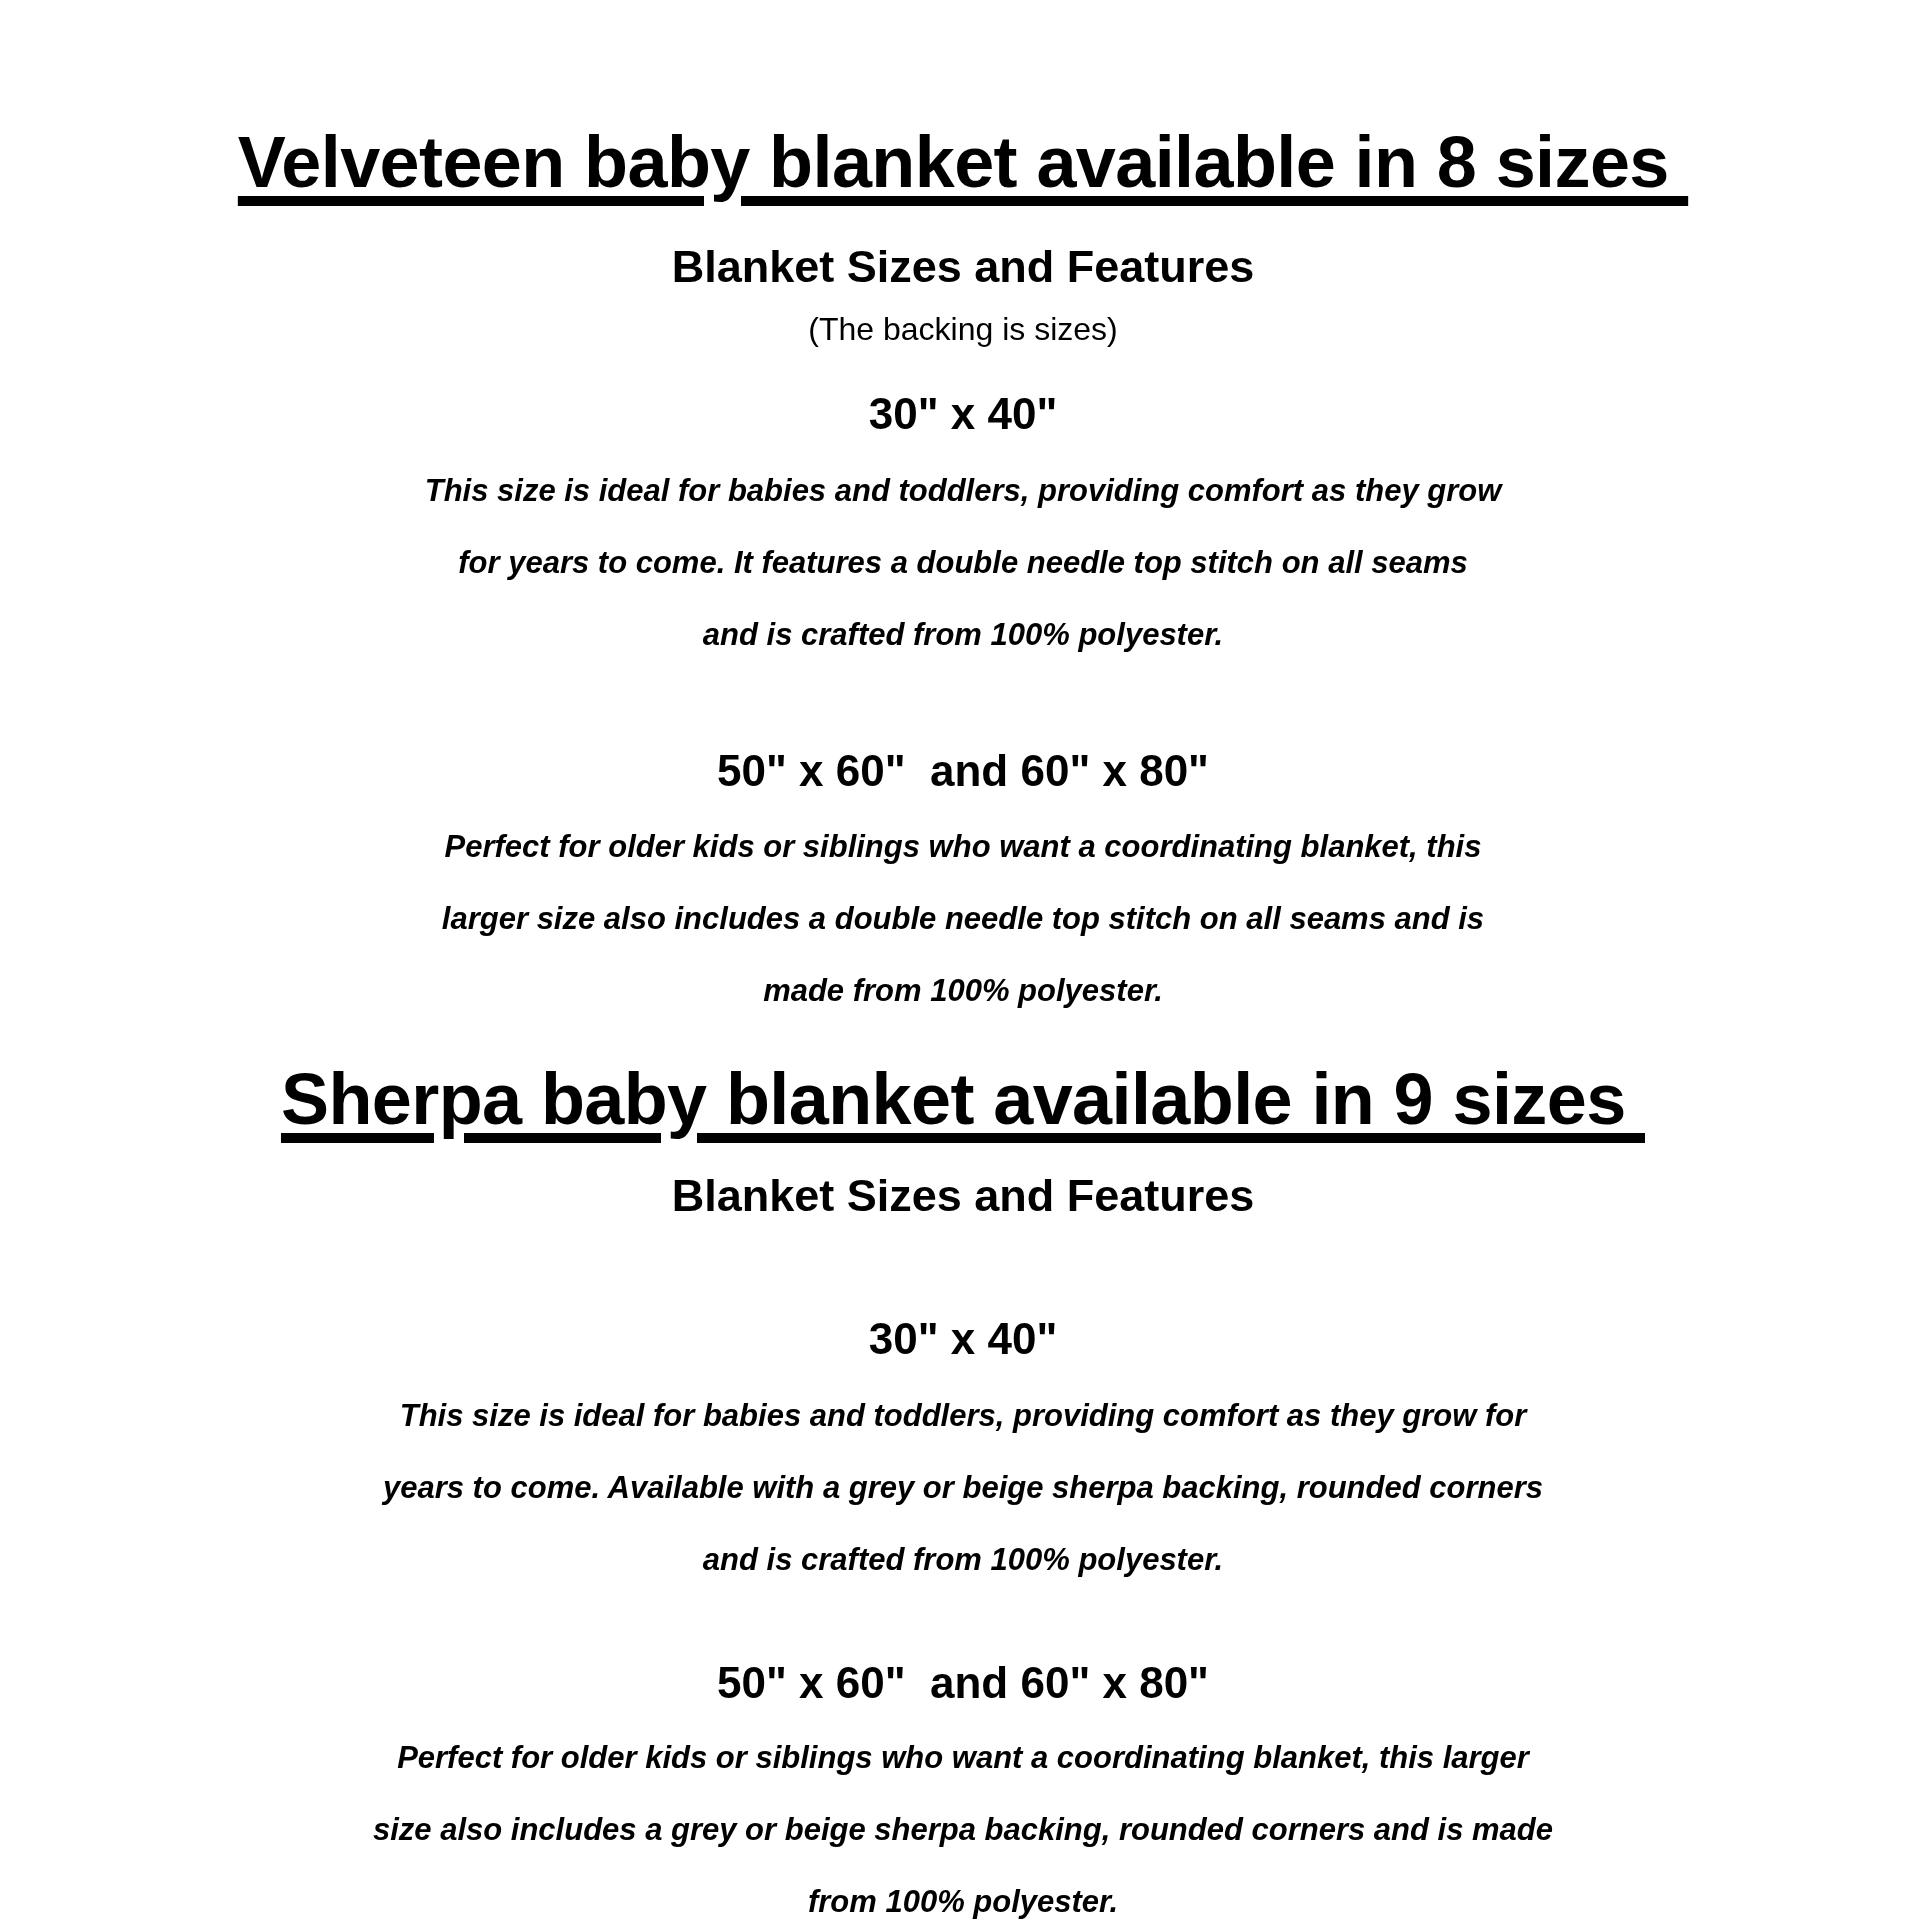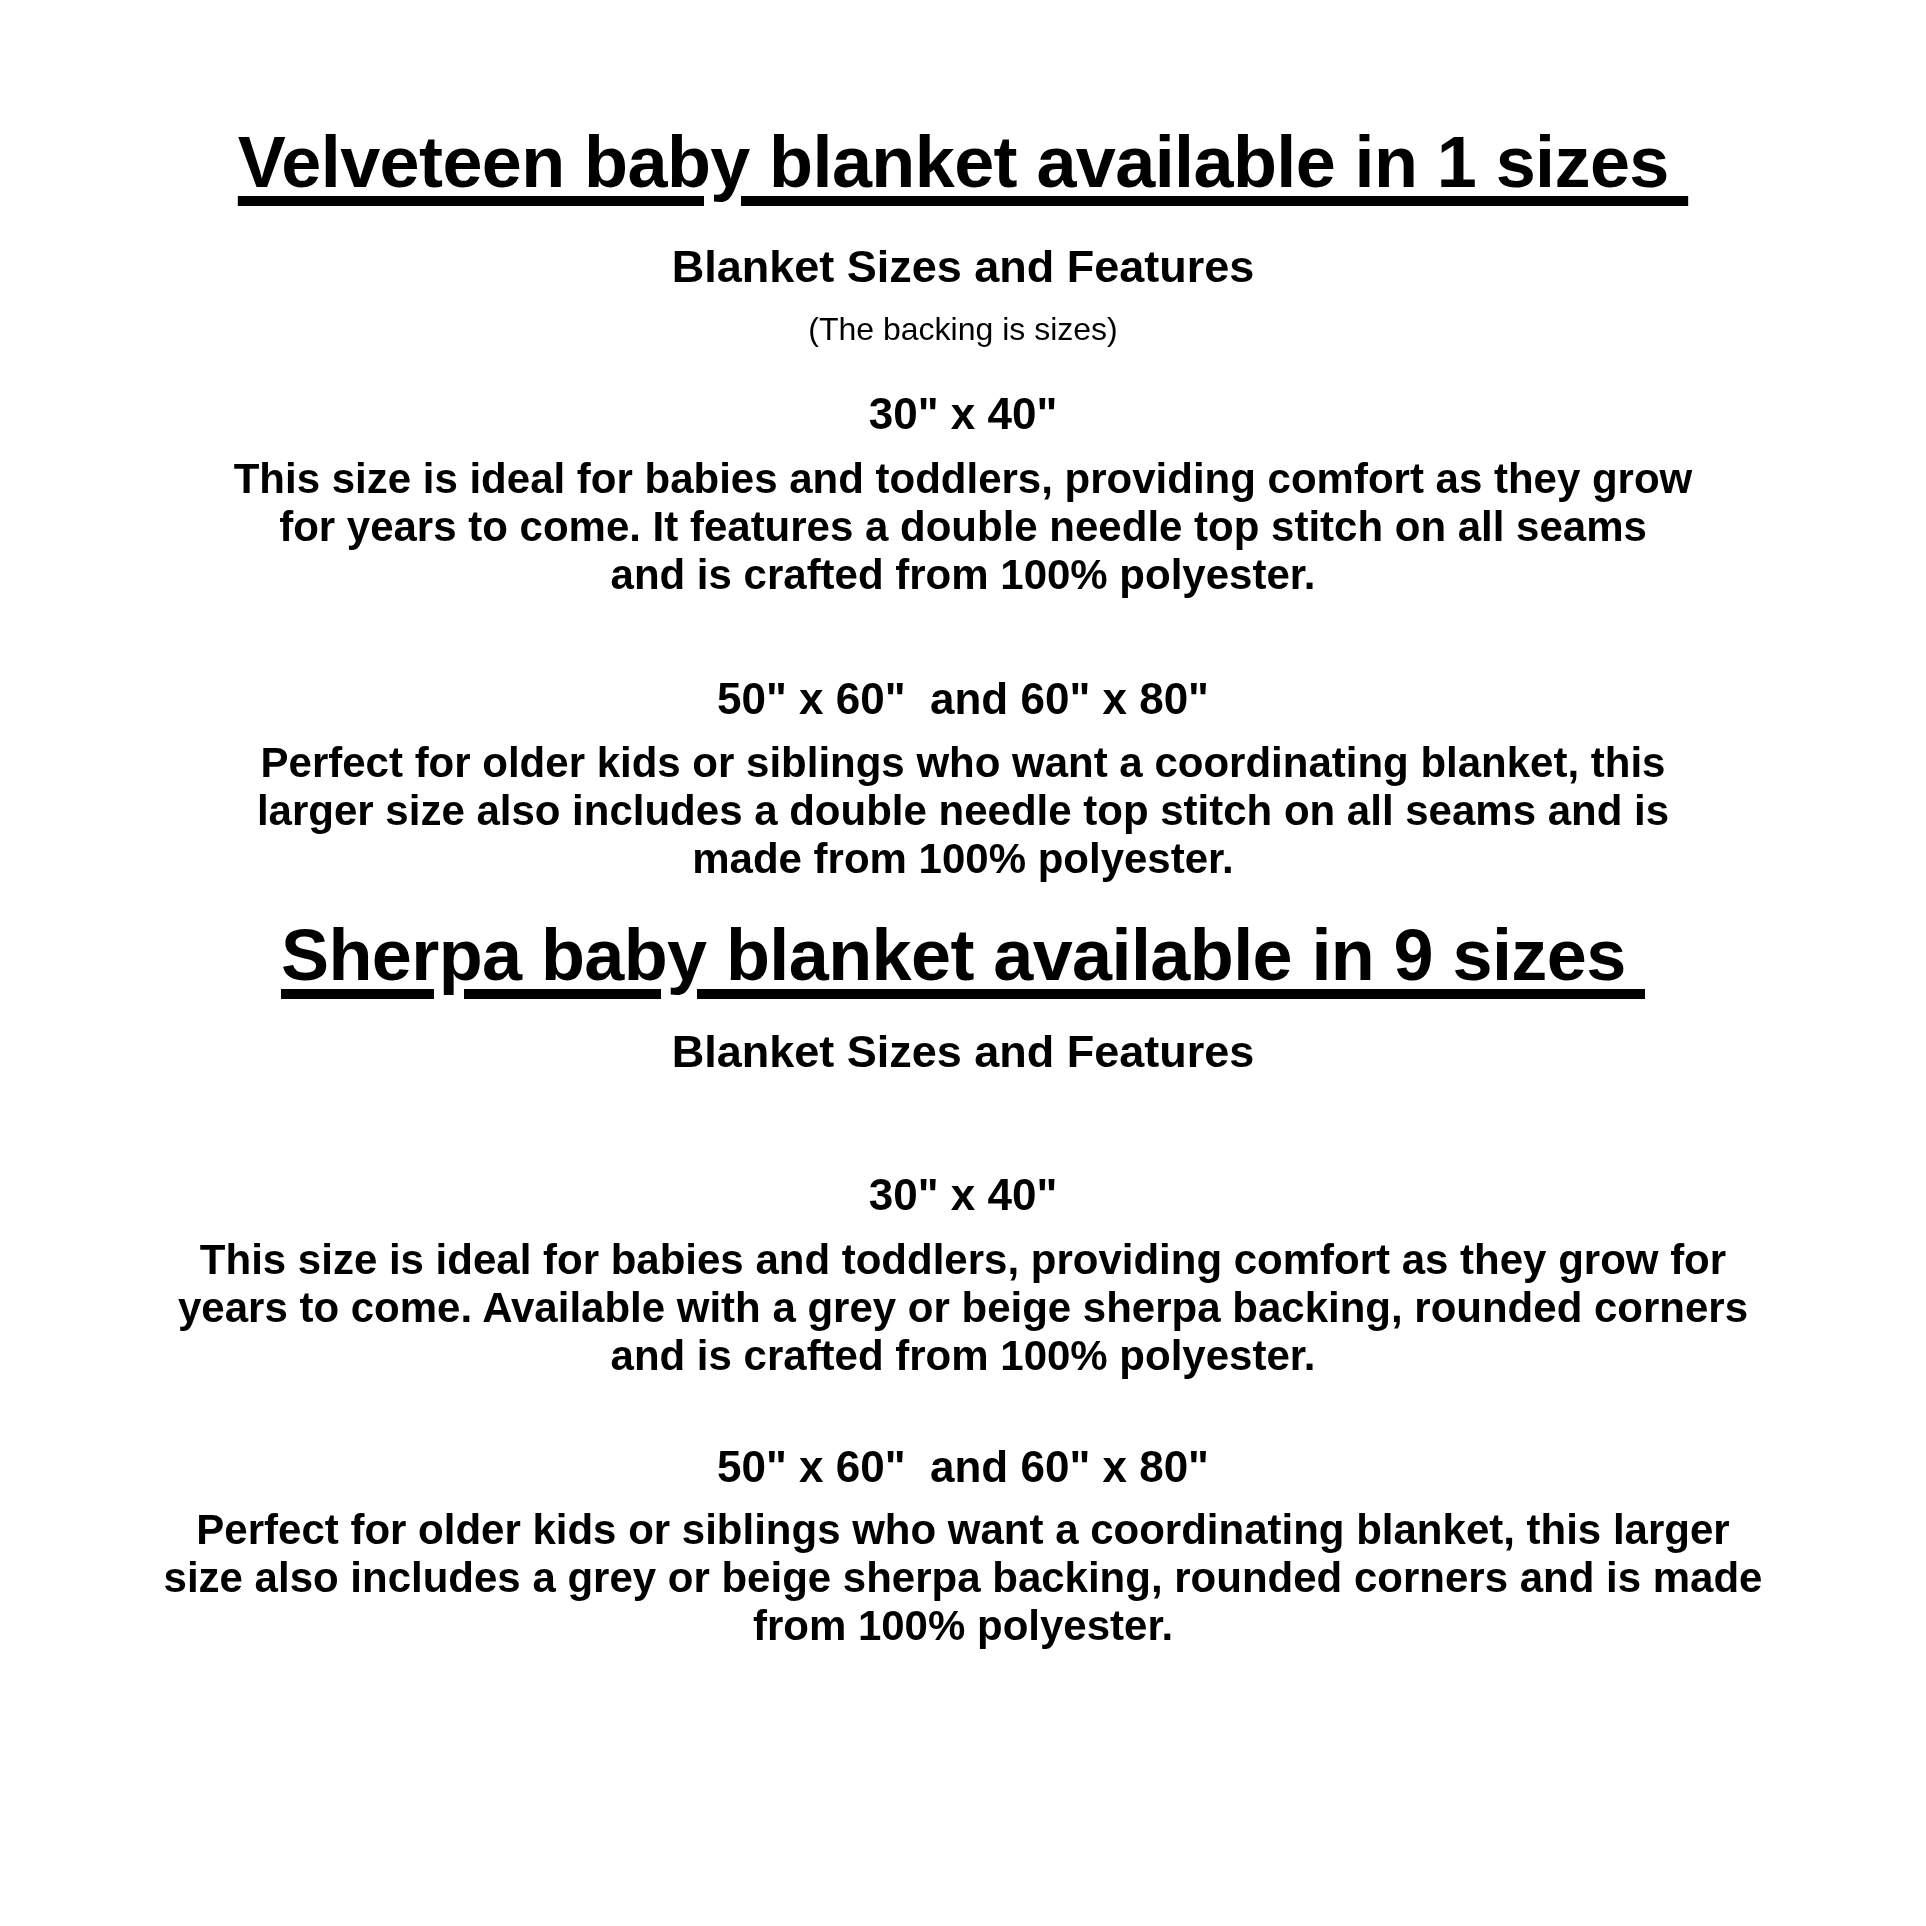--- a/index.html
+++ b/index.html
@@ -53,36 +53,37 @@
     font-weight: 700;
     line-height: 1.2;
     margin: 0;
     white-space: pre-wrap;
   }
   .velveteen-section .size-heading.small-size { margin-top: 39px;  }
   .velveteen-section .size-heading.large-size { margin-top: 74px; }
   .sherpa-section    .size-heading.small-size { margin-top: 90px; }
   .sherpa-section    .size-heading.large-size { margin-top: 61px;  }
   .body-text {
-    font-size: 42px;
+    font-size: 31px;
     font-weight: 700;
-    line-height: 48px;
+    line-height: 72px;
     margin: 14px auto 0 auto;
     max-width: 1920px;
     white-space: pre-line;
+    font-style: italic;
   }
   .sherpa-section .body-text.large-size-body { margin-top: 13px; }
 </style>
 </head>
 <body>
 
 <main class="page">
 
   <section class="velveteen-section">
-    <h1 class="title velveteen-title"><span class="title-text">Velveteen baby blanket available in 1 sizes </span></h1>
+    <h1 class="title velveteen-title"><span class="title-text">Velveteen baby blanket available in 8 sizes </span></h1>
 
     <h2 class="subtitle">Blanket Sizes and Features</h2>
 
     <p class="note">(The backing is sizes)</p>
 
     <h3 class="size-heading small-size">30" x 40"</h3>
 
     <p class="body-text small-size-body">This size is ideal for babies and toddlers, providing comfort as they grow
 for years to come. It features a double needle top stitch on all seams
 and is crafted from 100% polyester.</p>

